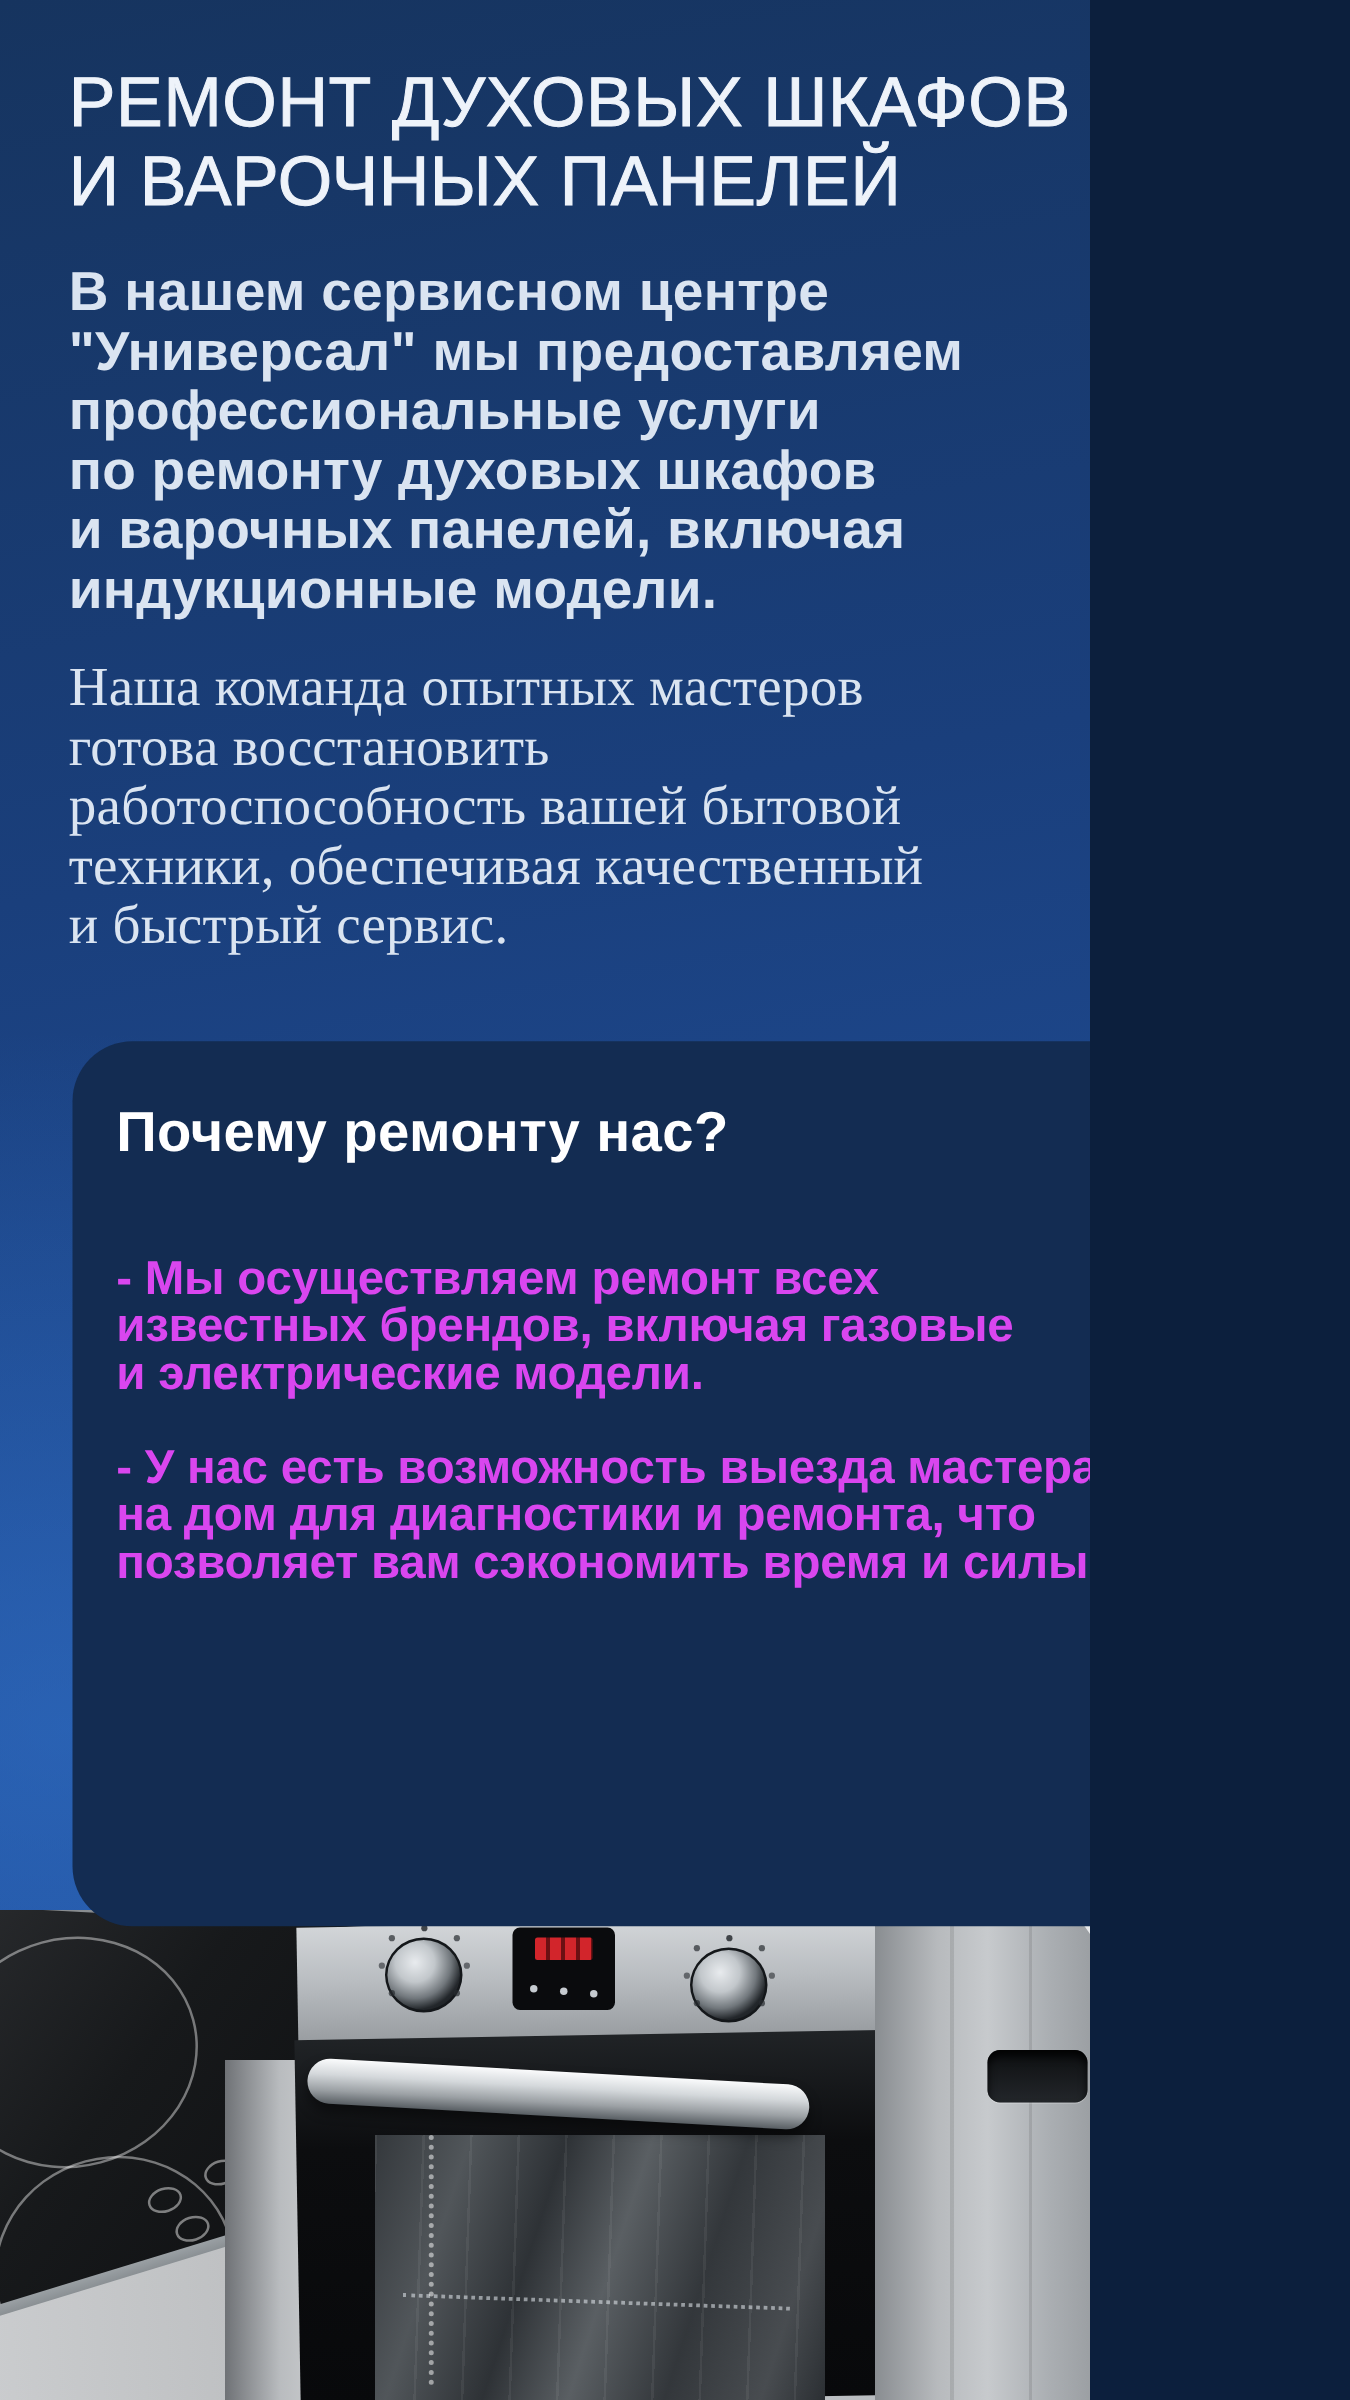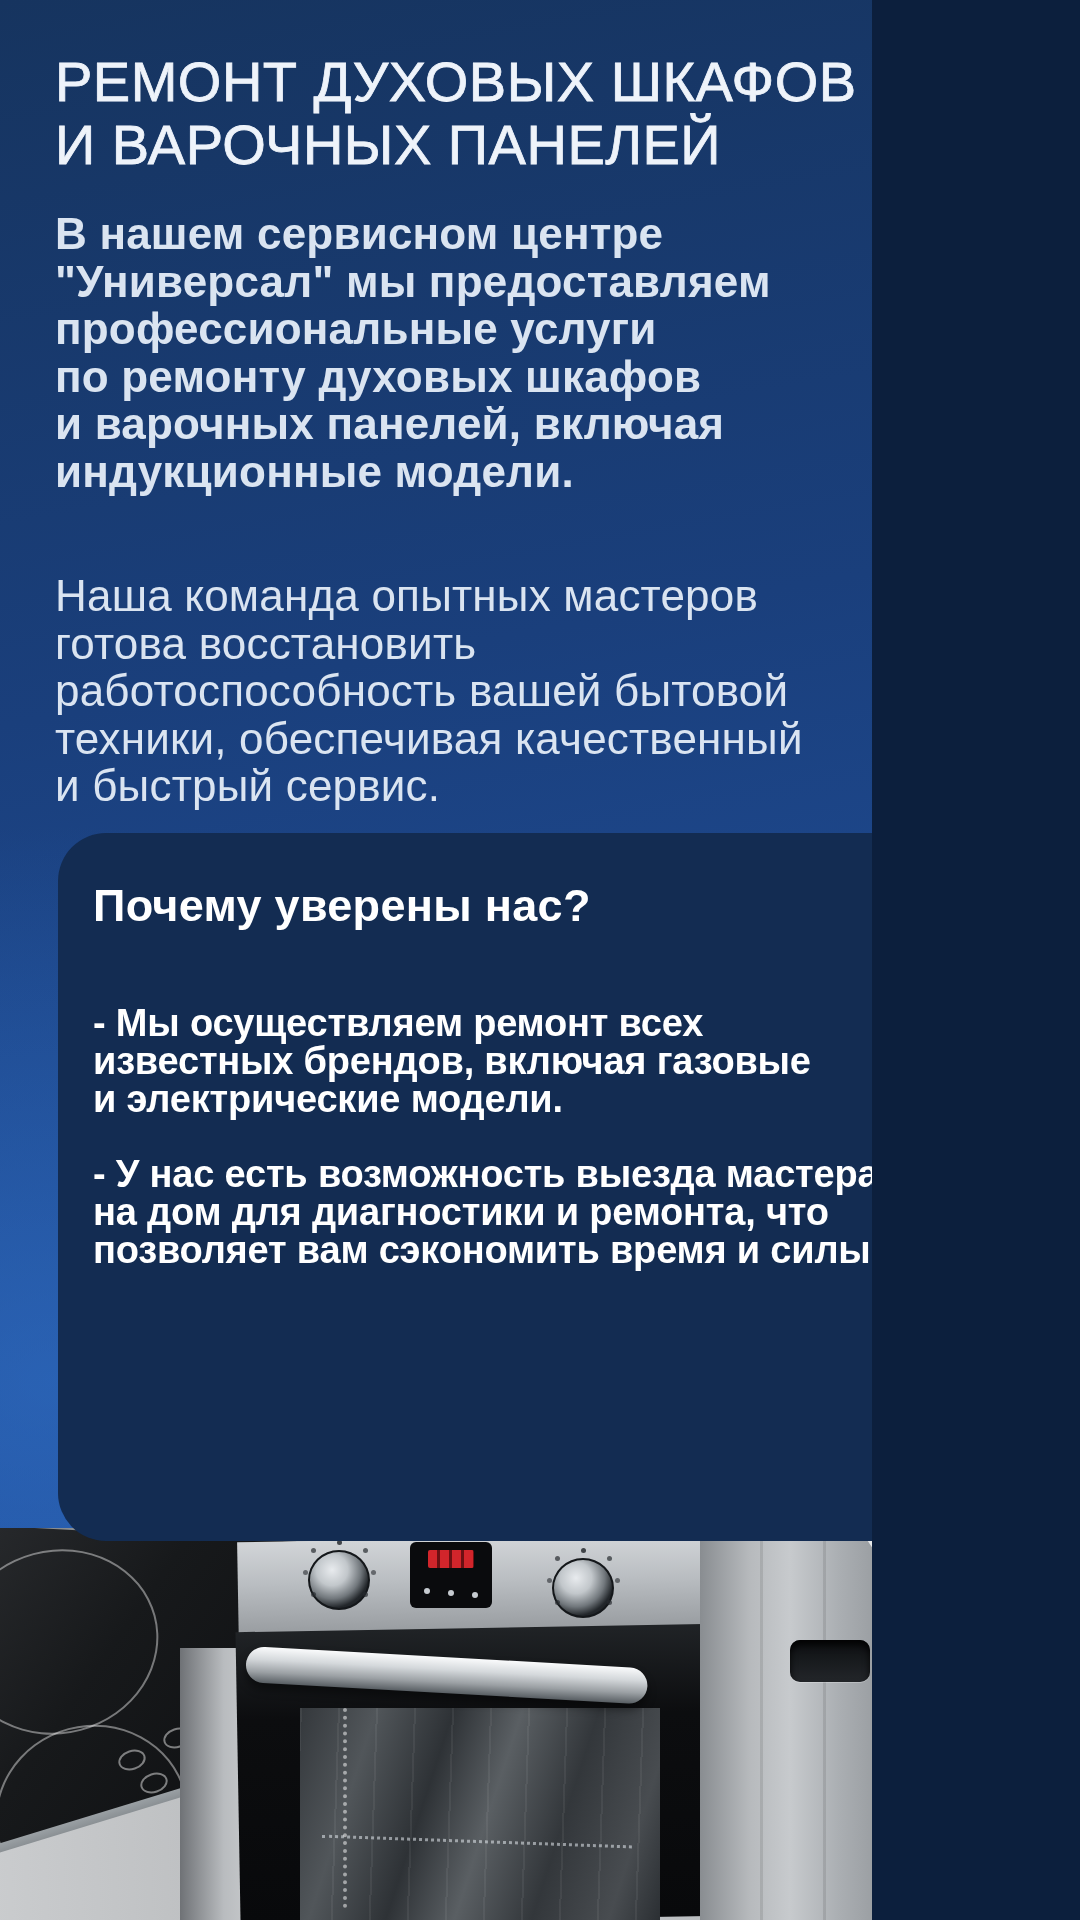--- a/index.html
+++ b/index.html
@@ -15,34 +15,34 @@
     position:absolute;left:55px;top:50px;margin:0;
     font-size:56px;line-height:63px;font-weight:400;
     color:#eef3fa;letter-spacing:.5px;-webkit-text-stroke:.8px #eef3fa;
   }
   .para{
     position:absolute;left:55px;margin:0;
     font-size:44px;line-height:47.5px;font-weight:400;
     color:#dae4f1;letter-spacing:.2px;
   }
   .para1{top:210px;font-weight:bold;}
-  .para2{top:572px;}
+  .para2{top:526px;font-family:Liberation Serif, serif;}
   .card{
     position:absolute;left:58px;top:833px;width:972px;height:708px;
     box-sizing:border-box;border-radius:48px;background:#132c52;
     padding:47px 35px 0 35px;z-index:10;
   }
   .card-heading{
     margin:0;font-size:45px;line-height:52px;font-weight:700;
     color:#ffffff;letter-spacing:.3px;
   }
   .bullets{margin-top:72px;}
   .bullet{
     margin:0;font-size:38px;line-height:38px;font-weight:700;
-    color:#ffffff;letter-spacing:-.2px;
+    color:#d946ef;letter-spacing:-.2px;
   }
   .bullet + .bullet{margin-top:37px;}
 
   
   .photo{
     position:absolute;left:0;top:1528px;width:1080px;height:392px;
     overflow:hidden;z-index:5;
     background:linear-gradient(100deg,#83878b 0%,#a6aaae 35%,#c0c3c6 60%,#9b9fa3 100%);
   }
   .photo *{position:absolute;}
@@ -188,21 +188,21 @@
 и варочных панелей, включая
 индукционные модели.</p>
 
   <p class="para para2 pre">Наша команда опытных мастеров
 готова восстановить
 работоспособность вашей бытовой
 техники, обеспечивая качественный
 и быстрый сервис.</p>
 
   <section class="card">
-    <h2 class="card-heading">Почему уверены нас?</h2>
+    <h2 class="card-heading">Почему ремонту нас?</h2>
     <div class="bullets">
       <p class="bullet pre">- Мы осуществляем ремонт всех
 известных брендов, включая газовые
 и электрические модели.</p>
       <p class="bullet pre">- У нас есть возможность выезда мастера
 на дом для диагностики и ремонта, что
 позволяет вам сэкономить время и силы.</p>
     </div>
   </section>
 

